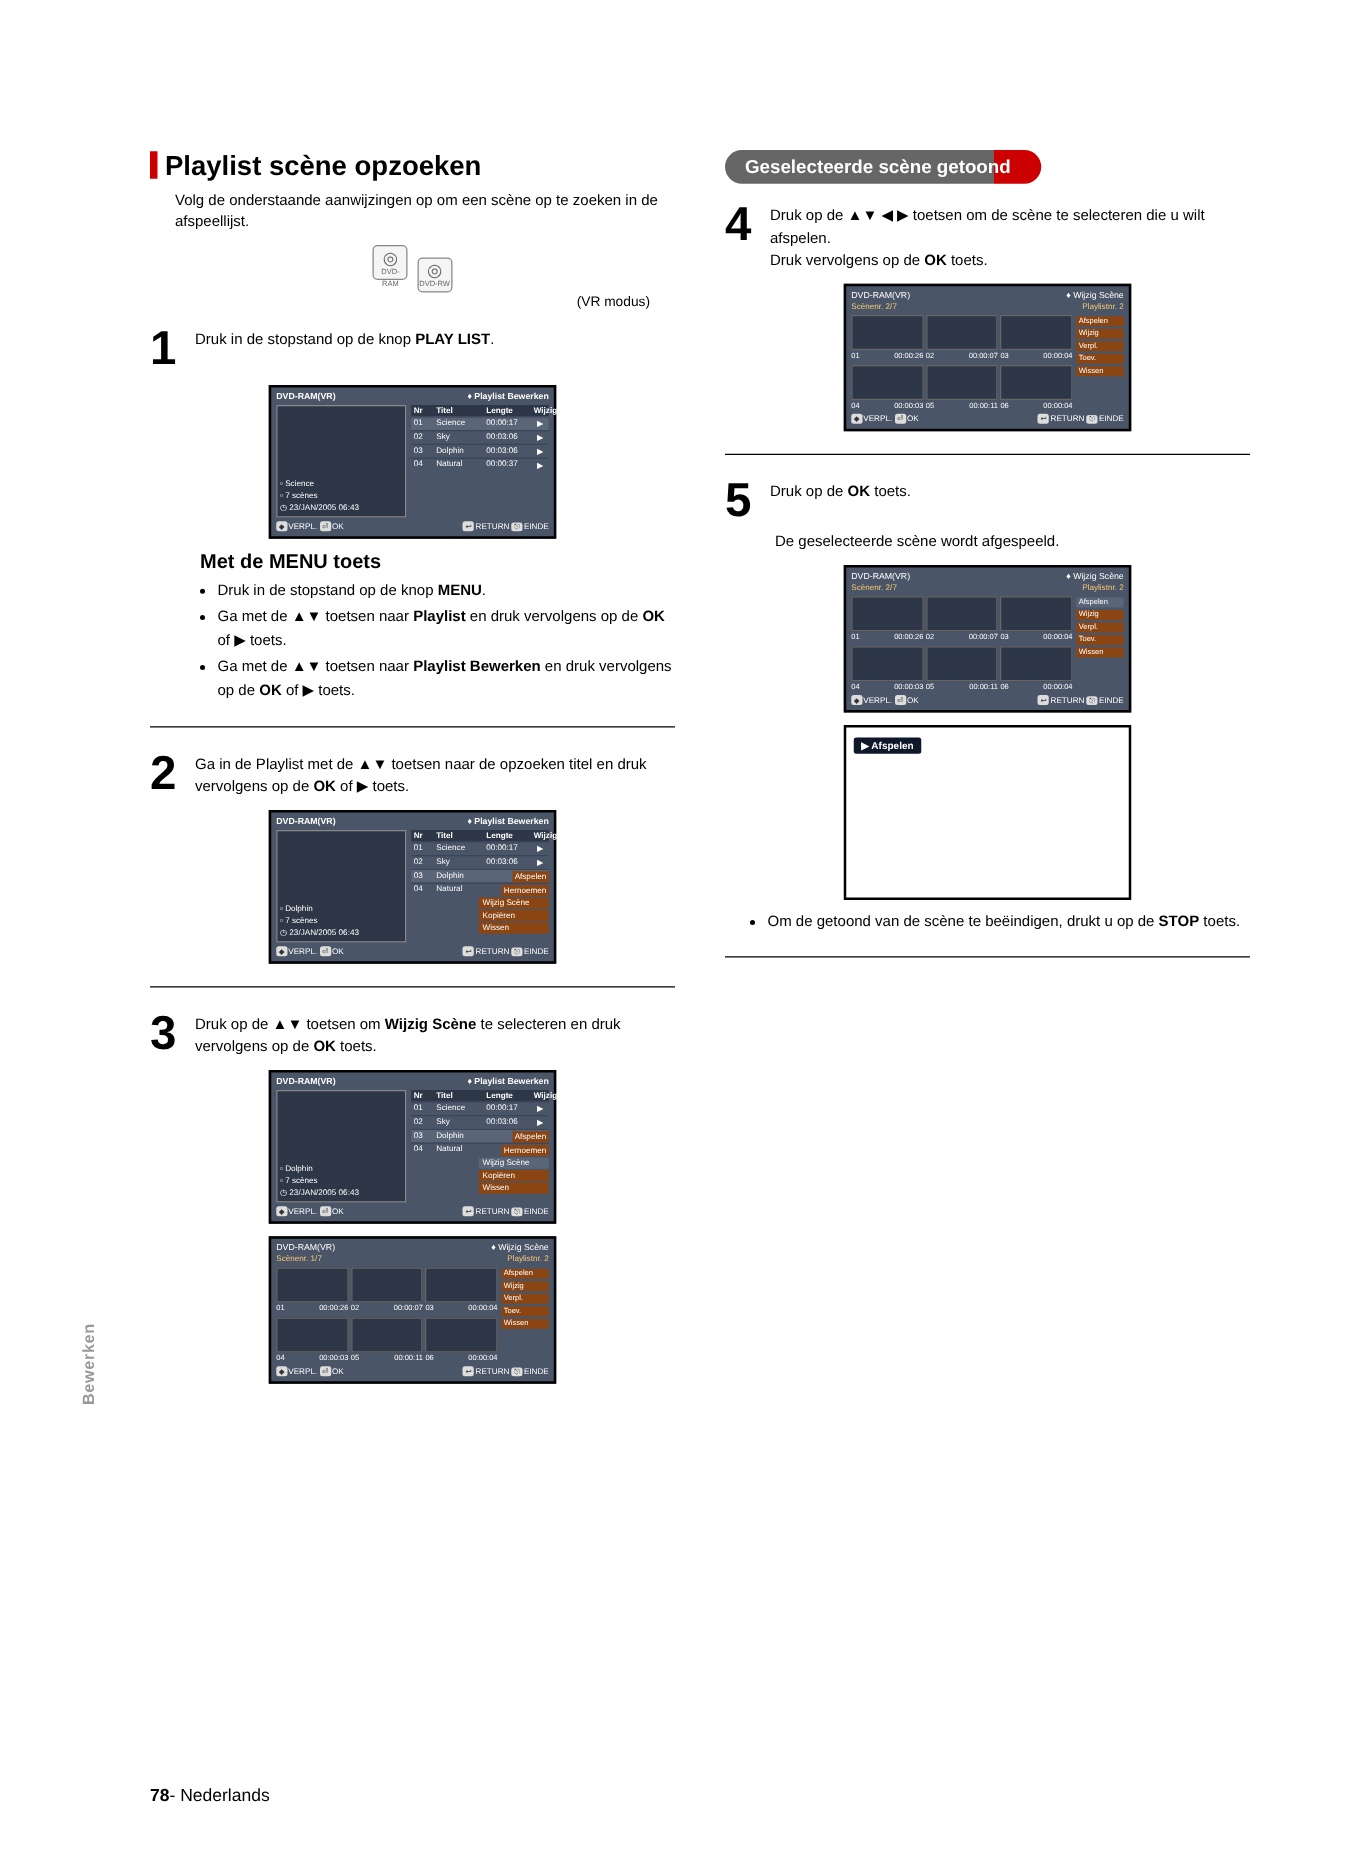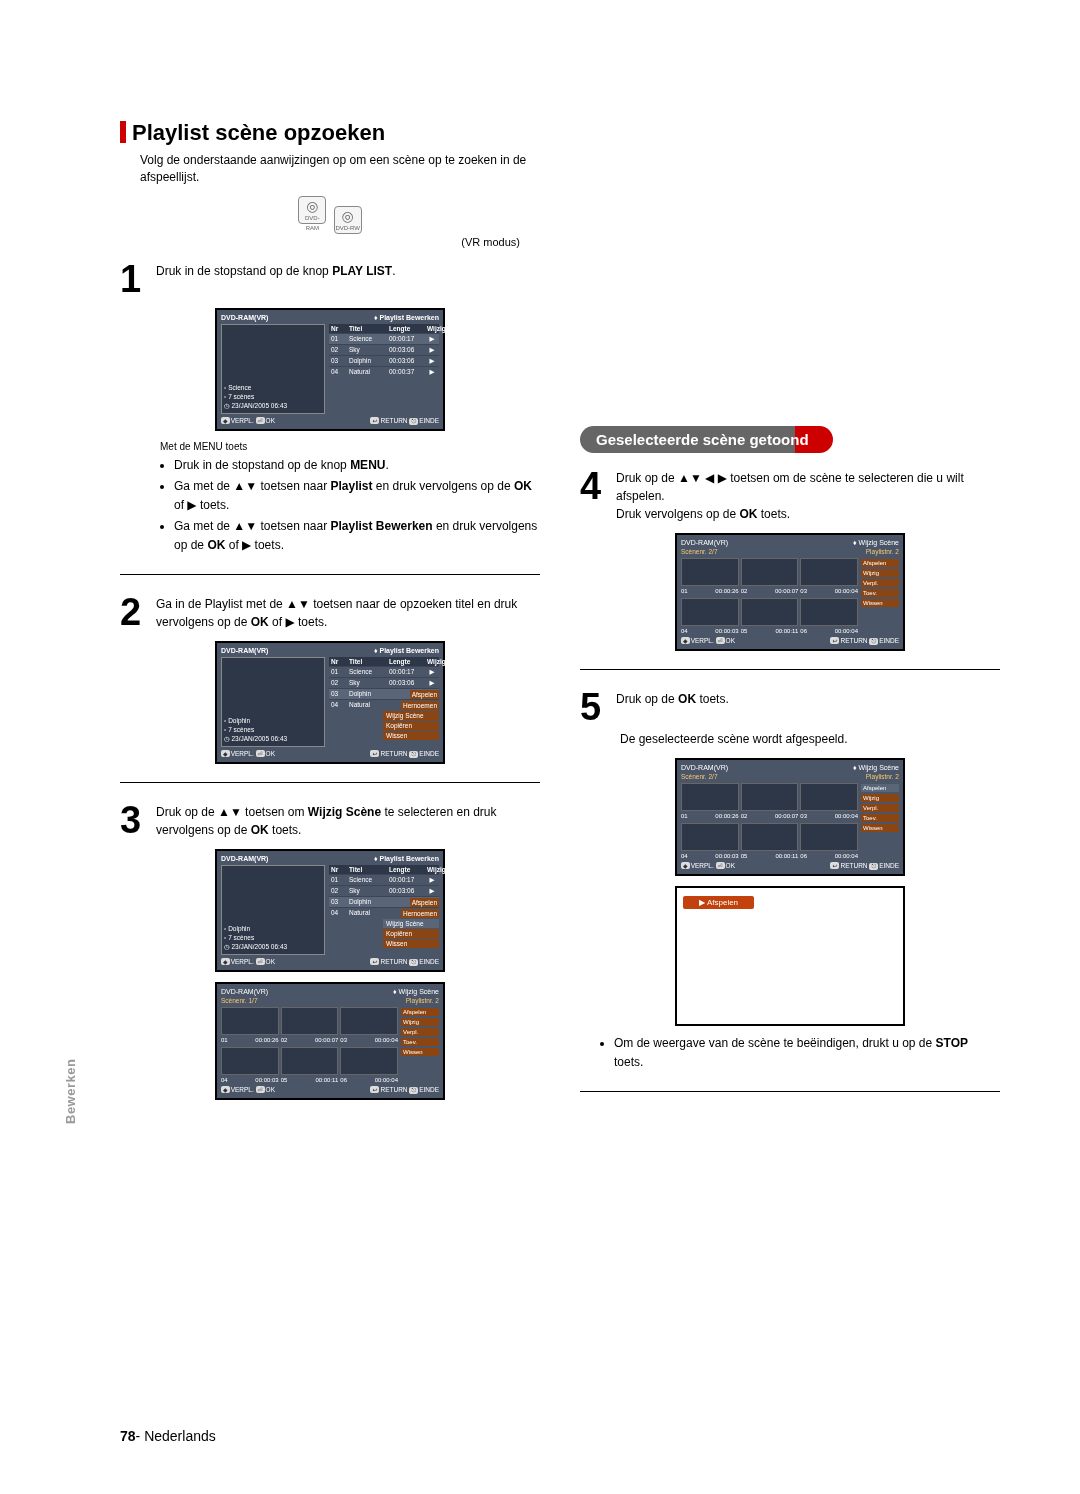--- a/index.html
+++ b/index.html
@@ -13,21 +13,20 @@
   .page {
     width: 1080px;
     height: 1494px;
     padding: 120px 80px 40px 120px;
     box-sizing: border-box;
     position: relative;
   }
   .columns {
     display: flex;
     gap: 40px;
-    align-items: flex-end;
   }
   .col {
     flex: 1;
     min-width: 0;
   }
   h2.section-title {
     font-size: 22px;
     font-weight: bold;
     margin: 0 0 6px 0;
   }
@@ -92,23 +91,23 @@
   .step-desc {
     margin: 2px 0 0 40px;
     line-height: 1.5;
   }
   hr.sep {
     border: none;
     border-top: 1px solid #000;
     margin: 18px 0;
   }
   .sub-h {
-    font-weight: normal;
+    font-weight: bold;
     margin: 10px 0 4px 40px;
-    font-size: 10px;
+    font-size: 16px;
   }
   ul.bullets {
     margin: 0 0 0 40px;
     padding-left: 14px;
     line-height: 1.6;
   }
   ul.bullets li {
     margin-bottom: 2px;
   }
   .col2-heading-wrap {
@@ -256,26 +255,27 @@
 
   .video-box {
     width: 230px;
     height: 140px;
     margin: 8px auto;
     border: 2px solid #000;
     box-sizing: border-box;
     padding: 6px;
   }
   .play-pill {
-    background: #c2410c;
+    background: #0f172a;
     color: #fff;
     font-size: 8px;
-    padding: 2px 16px;
+    padding: 2px 6px;
     border-radius: 2px;
     display: inline-block;
+    font-weight: bold;
   }
 
   .side-tab {
     position: absolute;
     left: 78px;
     bottom: 370px;
     transform: rotate(-90deg);
     transform-origin: left bottom;
     color: #999;
     font-weight: bold;
@@ -709,21 +709,21 @@
             <span><span class="badge">◆</span><span>VERPL.</span> <span class="badge">⏎</span><span>OK</span></span>
             <span><span class="badge">↩</span><span>RETURN</span> <span class="badge">⎋</span><span>EINDE</span></span>
           </div>
       </div>
 
       <div class="video-box">
         <span class="play-pill">▶ Afspelen</span>
       </div>
 
       <ul class="bullets" style="margin-left:20px">
-        <li><span>Om de weergave van de scène te beëindigen, drukt u op de </span><b>STOP</b><span> toets.</span></li>
+        <li><span>Om de getoond van de scène te beëindigen, drukt u op de </span><b>STOP</b><span> toets.</span></li>
       </ul>
 
       <hr class="sep">
     </div>
   </div>
 
   <div class="footer">
     <b>78</b><span>-</span> <span>Nederlands</span>
   </div>
 </div>

